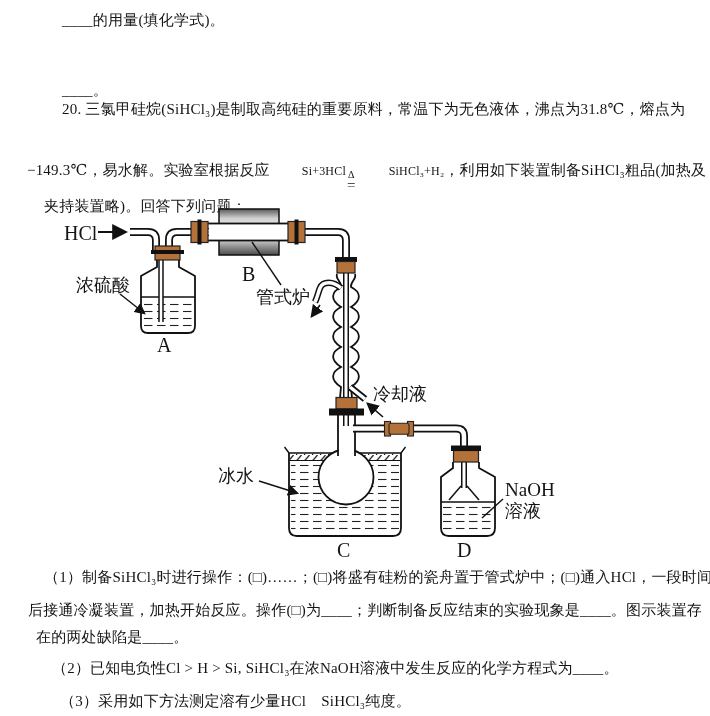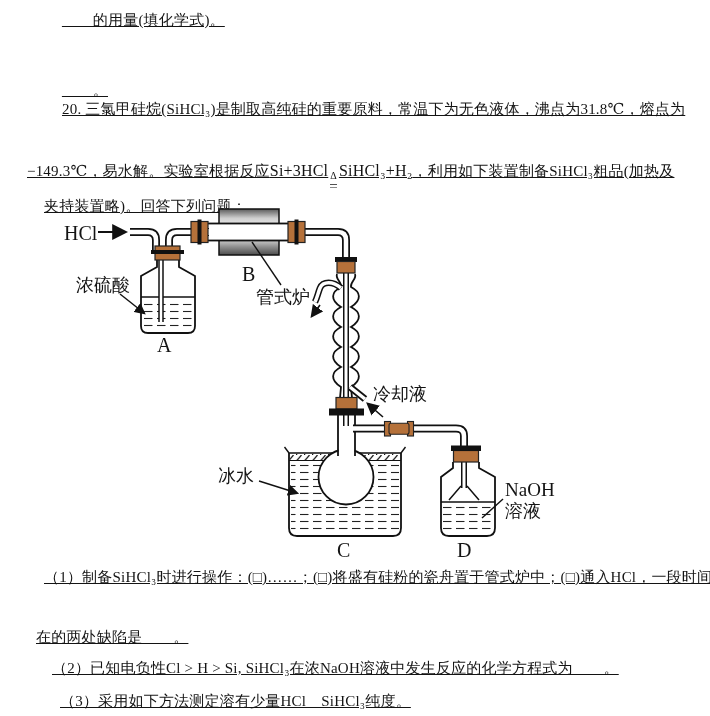--- a/index.html
+++ b/index.html
@@ -1,22 +1,22 @@
 <!DOCTYPE html>
 <html><head>
 <meta charset="utf-8">
 <style>
   html,body{margin:0;padding:0;background:#ffffff;}
   .page{position:relative;width:710px;height:716px;background:#ffffff;overflow:hidden;
         font-family:"Liberation Serif","DejaVu Serif",serif;color:#141414;}
-  .tl{position:absolute;white-space:nowrap;font-size:15px;line-height:19px;letter-spacing:0.2px;text-decoration:underline;}
+  .tl{position:absolute;white-space:nowrap;font-size:15px;line-height:19px;letter-spacing:0.2px;}
   .deq{display:inline-flex;flex-direction:column;align-items:center;vertical-align:-3px;line-height:1;margin:0 1px;}
   .deq-d{font-size:10px;line-height:8px;}
   .deq-e{font-size:15px;line-height:13px;}
-  .rx{font-size:16px;}
+  .rx{font-size:12px;margin-left:32px;}
   svg text{font-family:"Liberation Serif","DejaVu Serif",serif;fill:#141414;}
   svg .cjk{font-size:18px;}
   svg .lat{font-size:20px;}
 </style>
 </head>
 <body>
 
 <div class="page">
 
   <div class="tl" style="left:62px;top:11px">____的用量(填化学式)。</div>
@@ -27,20 +27,21 @@
   <div class="tl" style="left:27px;top:161px">
     <span>−149.3℃，易水解。实验室根据反应</span><span class="rx">Si+3HCl</span><span class="deq">
         <span class="deq-d">Δ</span>
         <span class="deq-e">=</span>
       </span><span class="rx">SiHCl₃+H₂</span><span>，利用如下装置制备SiHCl₃粗品(加热及</span>
   </div>
 
   <div class="tl" style="left:44px;top:197px">夹持装置略)。回答下列问题：</div>
 
   <div class="tl" style="left:44px;top:568px">（1）制备SiHCl₃时进行操作：(□)……；(□)将盛有硅粉的瓷舟置于管式炉中；(□)通入HCl，一段时间</div>
+  <div class="tl" style="left:28px;top:601px">后接通冷凝装置，加热开始反应。操作(□)为____；判断制备反应结束的实验现象是____。图示装置存</div>
   <div class="tl" style="left:36px;top:628px">在的两处缺陷是____。</div>
   <div class="tl" style="left:52px;top:659px">（2）已知电负性Cl &gt; H &gt; Si, SiHCl₃在浓NaOH溶液中发生反应的化学方程式为____。</div>
   <div class="tl" style="left:60px;top:692px">（3）采用如下方法测定溶有少量HCl　SiHCl₃纯度。</div>
 
   <svg style="position:absolute;left:0;top:195px" width="710" height="370" viewBox="0 195 710 370">
     <defs>
       <linearGradient id="gfurn" x1="0" y1="0" x2="0" y2="1">
         <stop offset="0" stop-color="#5a5a5a"></stop>
         <stop offset="0.2" stop-color="#cfcfcf"></stop>
         <stop offset="0.42" stop-color="#f4f4f4"></stop>

